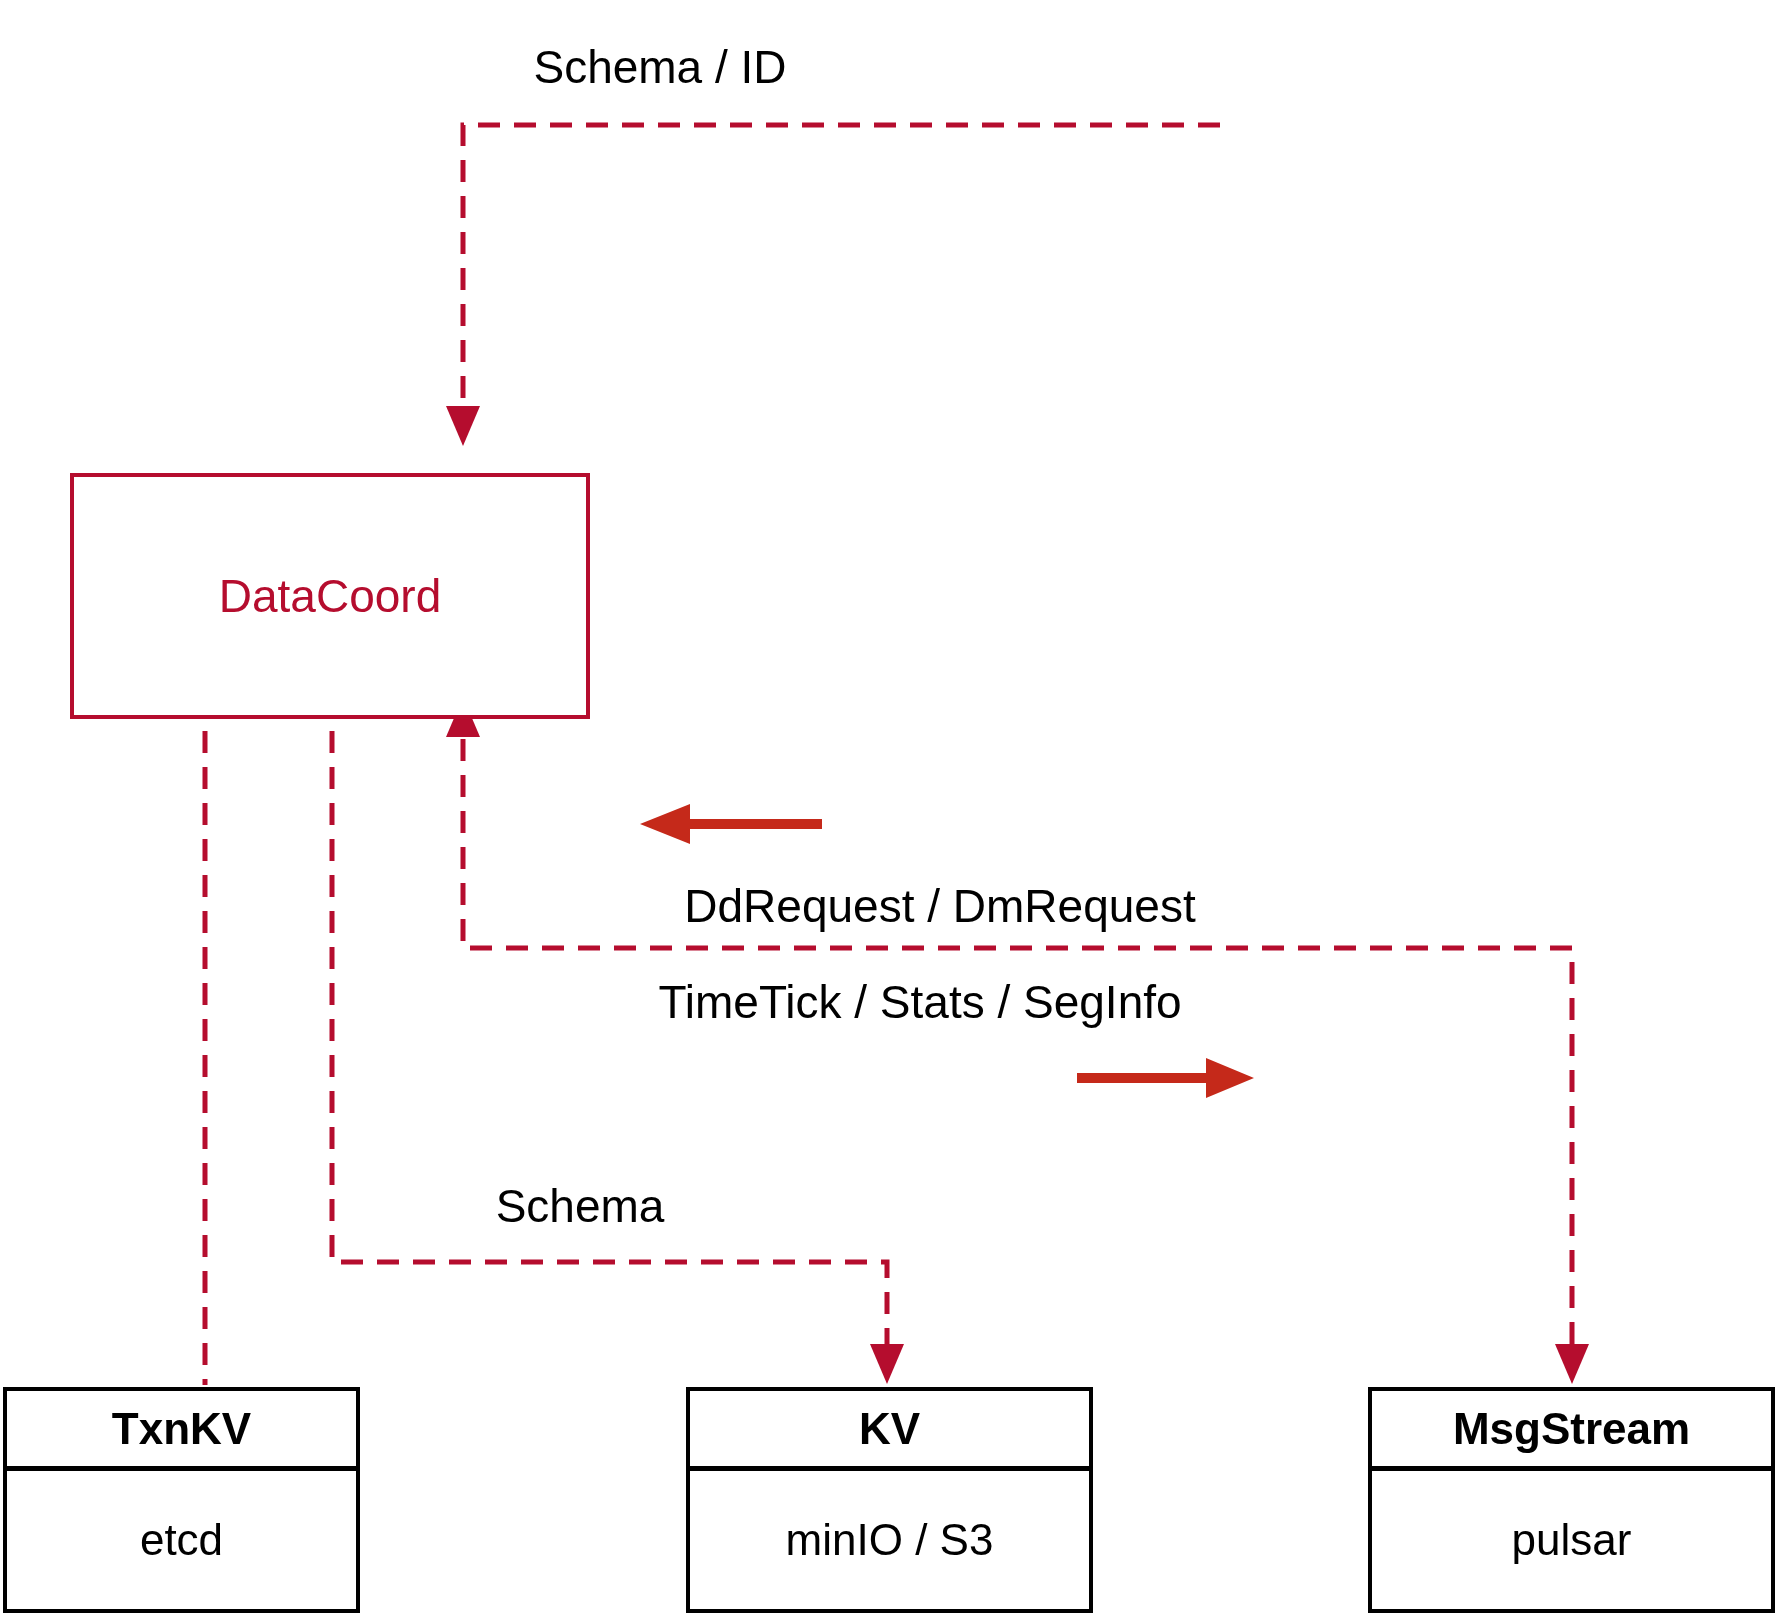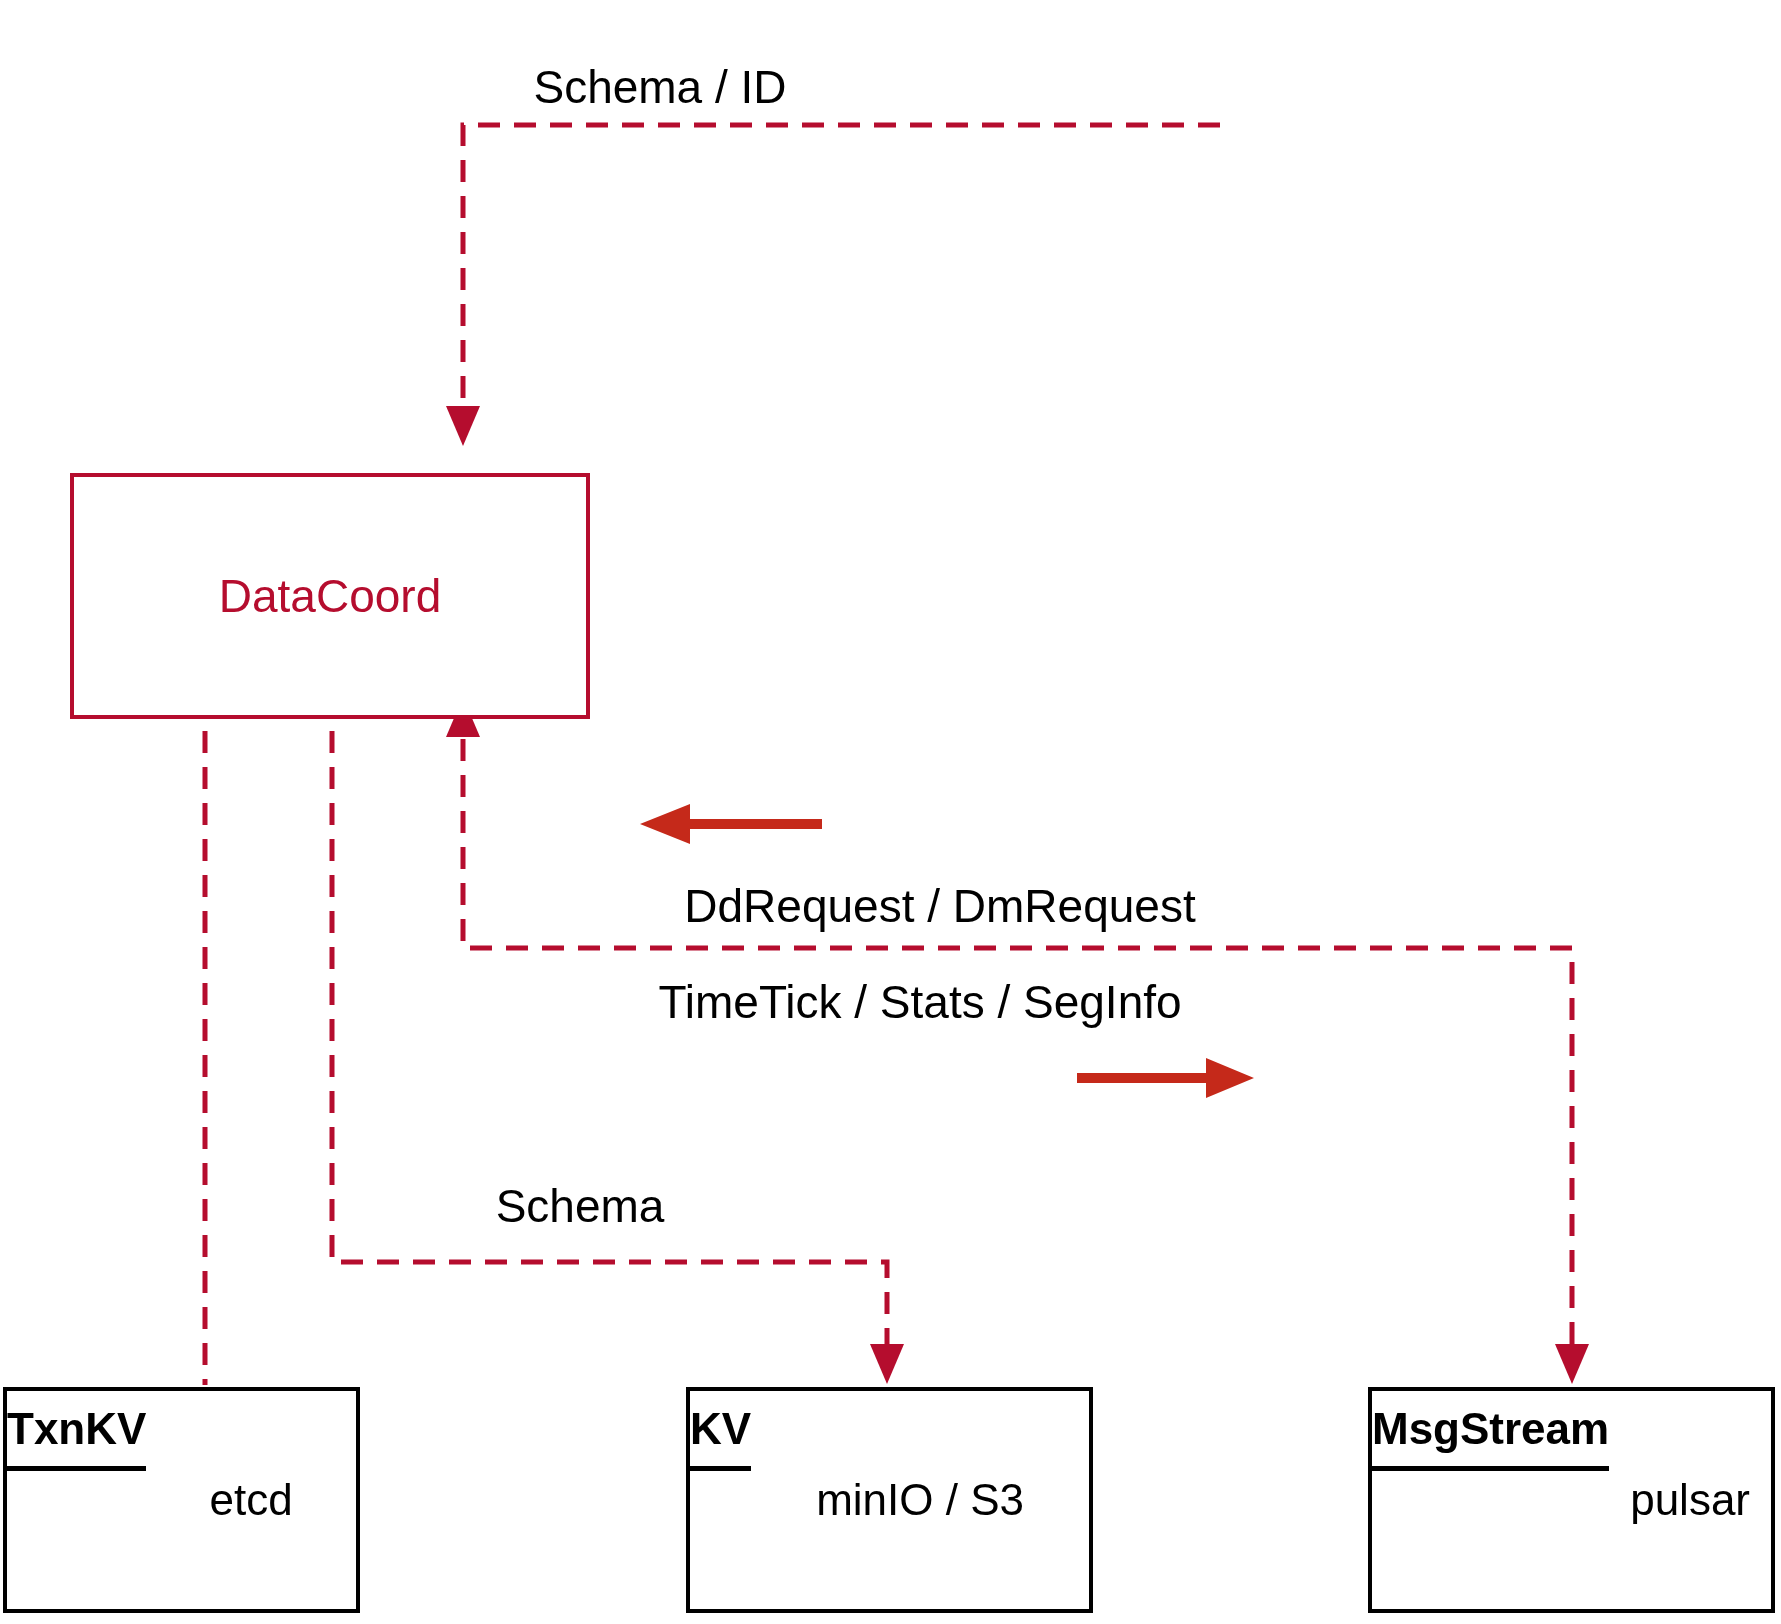--- a/index.html
+++ b/index.html
@@ -36,21 +36,21 @@
     color: var(--crimson);
   }
   .table-node {
     position: absolute;
     top: 1387px;
     height: 226px;
     border: 4px solid #000000;
     background: #ffffff;
     box-sizing: border-box;
     display: flex;
-    flex-direction: row;
+    flex-direction: column;
   }
   #txnkv-node    { left: 3px;    width: 357px; }
   #kv-node       { left: 686px;  width: 407px; }
   #msgstream-node{ left: 1368px; width: 407px; }
   .table-header {
     height: 75px;
     flex: 0 0 auto;
     border-bottom: 5px solid #000000;
     display: flex;
     align-items: center;
@@ -67,21 +67,21 @@
     font-size: 44px;
     line-height: 64px;
     text-align: center;
   }
   .edge-label {
     position: absolute;
     font-size: 46px;
     text-align: center;
     white-space: nowrap;
   }
-  #label-schema-id  { left: 460px; top: 60px;   width: 400px; text-align: center; }
+  #label-schema-id  { left: 460px; top: 40px;   width: 400px; text-align: center; }
   #label-ddrequest  { left: 640px; top: 879px;  width: 600px; }
   #label-timetick   { left: 620px; top: 975px;  width: 600px; }
   #label-binlogs    { left: 480px; top: 1179px; width: 200px; }
   #connector-layer {
     position: absolute;
     left: 0; top: 0;
     width: 1781px;
     height: 1624px;
     pointer-events: none;
   }

